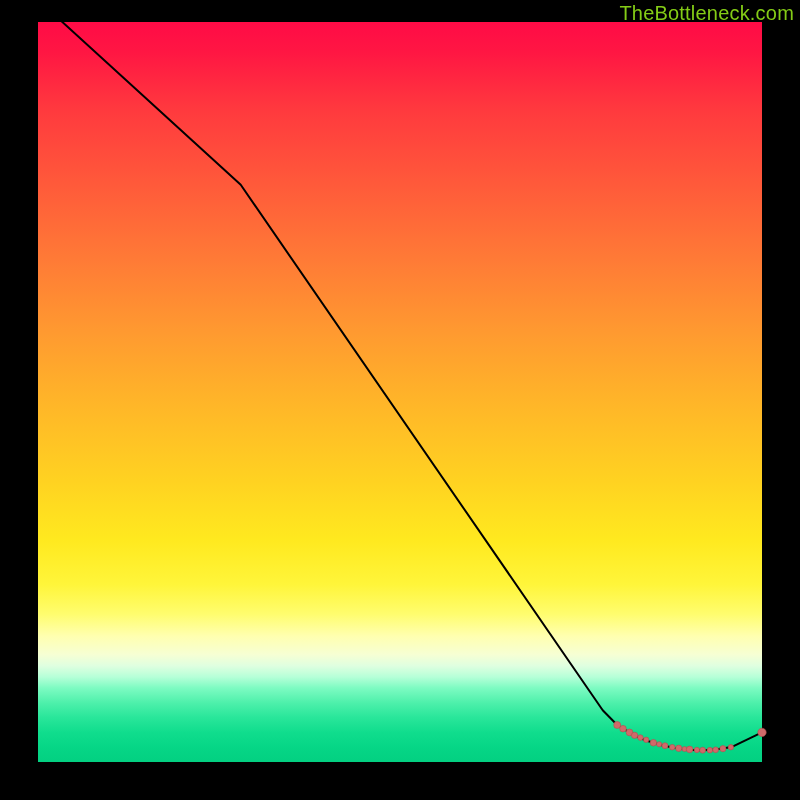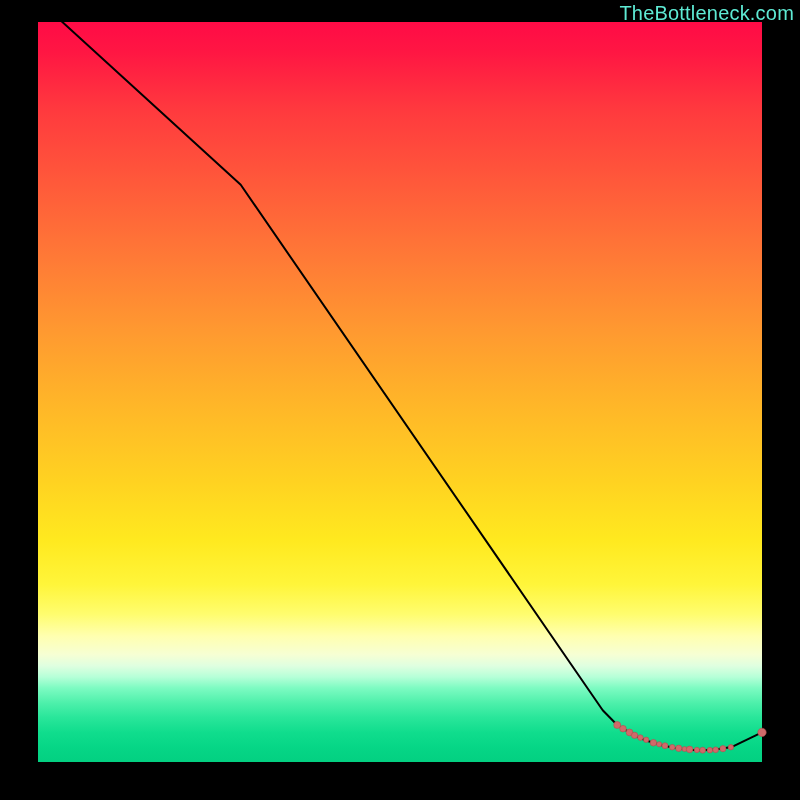--- a/index.html
+++ b/index.html
@@ -54,21 +54,21 @@
     height: 740px;
     overflow: visible;
   }
   .watermark {
     position: absolute;
     top: 2px;
     right: 6px;
     font-family: Arial, Helvetica, sans-serif;
     font-size: 20px;
     font-weight: 500;
-    color: #5eead4;
+    color: #84cc16;
     letter-spacing: 0.2px;
   }
 </style>
 </head>
 <body>
 <div class="frame">
 
   <div class="plot-area"></div>
 
   <svg class="overlay" viewBox="0 0 724 740">

